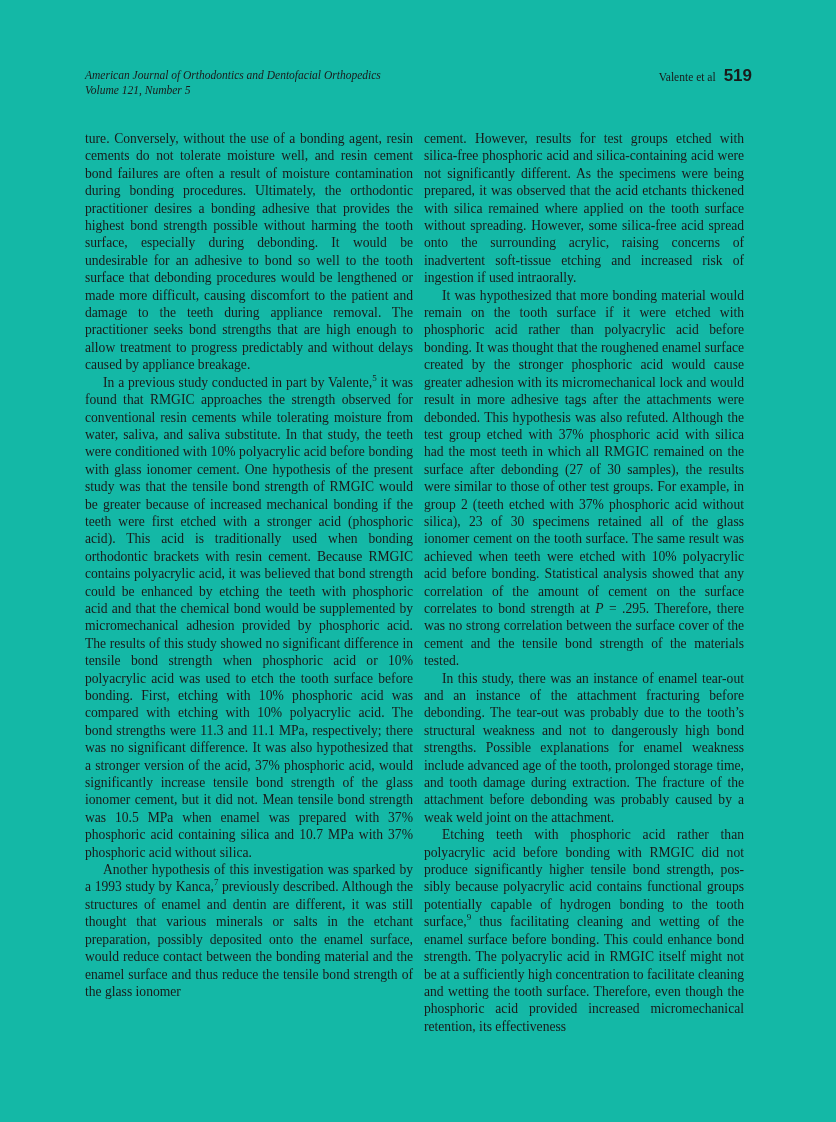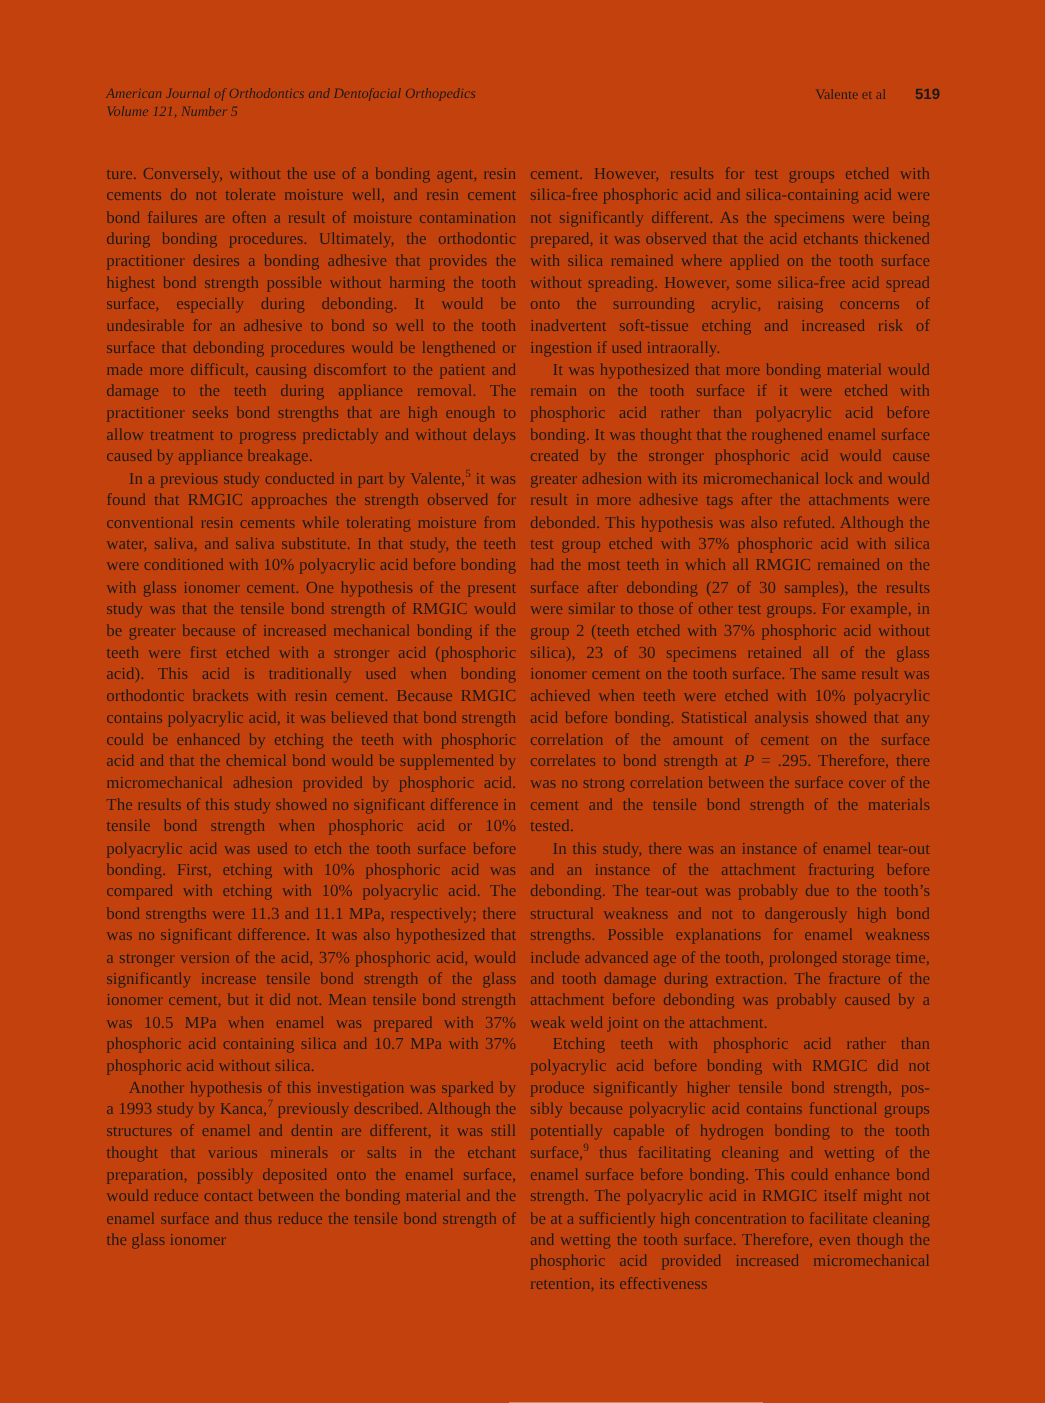--- a/index.html
+++ b/index.html
@@ -1,22 +1,22 @@
 <!DOCTYPE html>
 <html><head>
 <meta charset="utf-8">
 <style>
   html, body { margin: 0; padding: 0; background: #ffffff; }
   body { width: 836px; height: 1122px; position: relative; overflow: hidden; }
-  .page { position: absolute; left: 0; top: 0; width: 836px; height: 1122px; background: #c2410c; }
+  .page { position: absolute; left: 0; top: 0; width: 836px; height: 1122px; background: #14b8a6; }
   .running-head { position: absolute; left: 85px; top: 68px; width: 667px; font-family: "Liberation Serif", serif; color: #1a1a1a; }
   .rh-left { position: absolute; left: 0; top: 0; font-style: italic; font-size: 11.5px; line-height: 15px; }
   .rh-right { position: absolute; right: 0; top: 0; font-size: 11.5px; line-height: 15px; }
   .rh-right .authors { }
-  .rh-right .pageno { font-family: "Liberation Sans", sans-serif; font-weight: bold; font-size: 12px; margin-left: 23px; }
+  .rh-right .pageno { font-family: "Liberation Sans", sans-serif; font-weight: bold; font-size: 17px; margin-left: 8px; }
   .col { position: absolute; top: 130px; font-family: Liberation Serif, serif; font-size: 13.6px; line-height: 17.4px; color: #1a1a1a; text-align: justify; hyphens: manual; }
   .col-left { left: 85px; width: 328px; }
   .col-right { left: 424px; width: 320px; }
   .col p { margin: 0; }
   .col p.indent { text-indent: 18px; }
   sup { font-size: 9px; line-height: 0; vertical-align: super; }
   .it { font-style: italic; }
 </style>
 </head>
 <body>

